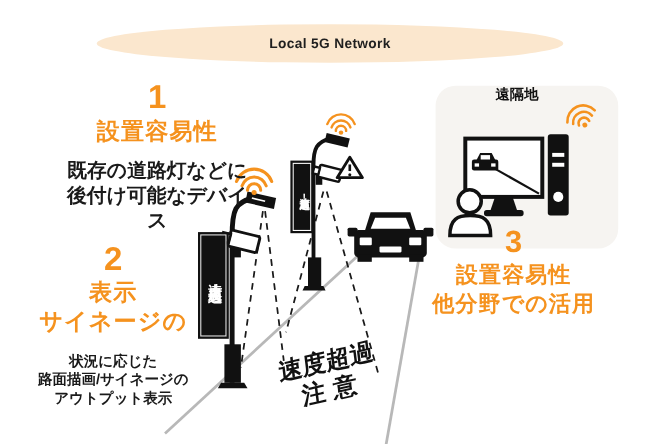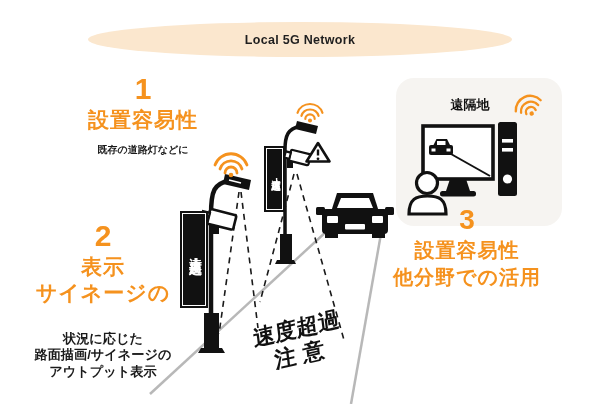--- a/index.html
+++ b/index.html
@@ -12,38 +12,38 @@
   html,body{margin:0;padding:0;background:#ffffff;}
   body{font-family:"Liberation Sans","DejaVu Sans",sans-serif;}
   .canvas{position:relative;width:600px;height:404px;background:#fff;overflow:hidden;}
 
   .banner{position:absolute;left:88px;top:22px;width:424px;height:35px;border-radius:50%;
     background:var(--ellipse-fill);display:flex;align-items:center;justify-content:center;z-index:4;}
   .banner-label{font-size:12.5px;font-weight:800;color:#1f1f1f;letter-spacing:.3px;}
 
   .remote-box{position:absolute;left:396px;top:78px;width:166px;height:148px;border-radius:18px;
     background:var(--box-fill);z-index:1;}
-  .remote-label{position:absolute;left:400px;top:96px;width:140px;text-align:center;
+  .remote-label{position:absolute;left:400px;top:77px;width:140px;text-align:center;
     font-size:13px;font-weight:800;color:var(--ink);z-index:4;}
 
   .overlay{position:absolute;left:0;top:0;width:600px;height:404px;z-index:2;}
 
   .sign{position:absolute;background:var(--ink);color:#fff;writing-mode:vertical-rl;
     text-orientation:upright;text-align:center;font-weight:700;box-sizing:border-box;
     border:1.5px solid #fff;outline:2.5px solid var(--ink);z-index:3;overflow:hidden;}
   .sign-left{left:182px;top:213px;width:24px;height:93px;font-size:13px;letter-spacing:2px;line-height:19px;}
   .sign-right{left:266px;top:148px;width:17px;height:62px;font-size:9.5px;letter-spacing:1px;line-height:12.5px;}
 
   .feature{position:absolute;text-align:center;color:#1a1a1a;z-index:4;}
   .feature .num{font-size:30px;font-weight:800;color:var(--accent);line-height:1;}
   .feature .ftitle{font-size:21px;font-weight:800;color:var(--accent);line-height:1.25;letter-spacing:1px;margin-top:3px;text-align:center;}
-  .feature .fdesc{font-size:10px;font-weight:600;line-height:1.25;margin-top:11px;}
+  .feature .fdesc{font-size:18px;font-weight:600;line-height:1.25;margin-top:11px;}
   .feature-1{left:53px;top:74px;width:180px;}
   .feature-2{left:13px;top:221px;width:180px;}
-  .feature-2 .fdesc{font-size:13.2px;margin-top:24px;}
+  .feature-2 .fdesc{font-size:13.2px;margin-top:14px;}
   .feature-3{left:367px;top:206px;width:200px;}
   .feature-3 .num{font-size:28px;}
   .feature-3 .ftitle{font-size:20px;line-height:1.35;}
   .feature-3 .fdesc{font-size:12.5px;margin-top:15px;line-height:1.4;}
 
   .road-warning{position:absolute;left:218px;top:316px;width:160px;text-align:center;color:var(--ink);
     transform:rotate(-13deg) skewX(-6deg);z-index:4;}
   .road-warning .rw1{font-size:22px;font-weight:900;line-height:1.2;}
   .road-warning .rw2{font-size:22px;font-weight:900;line-height:1.2;letter-spacing:7px;padding-left:7px;}
 
@@ -169,20 +169,21 @@
   </svg>
 
   <div class="sign sign-left">速度超過!</div>
   <div class="sign sign-right">速度超過!</div>
 
   <div class="feature feature-1">
     <div class="num">1</div>
     <div class="ftitle">設置容易性</div>
     <div class="fdesc">
       <div>既存の道路灯などに</div>
+      <div>後付け可能なデバイス</div>
     </div>
   </div>
 
   <div class="feature feature-2">
     <div class="num">2</div>
     <div class="ftitle">
       <div>表示</div>
       <div>サイネージの</div>
     </div>
     <div class="fdesc">

